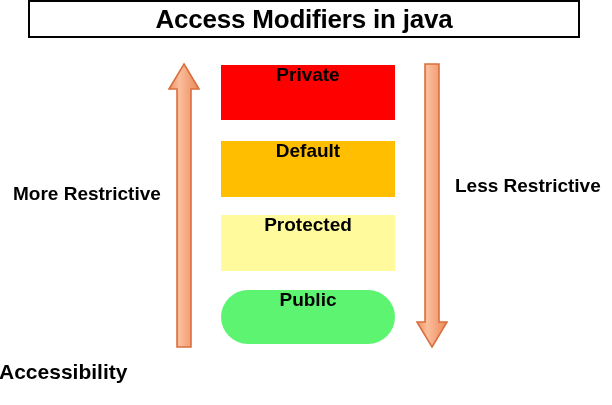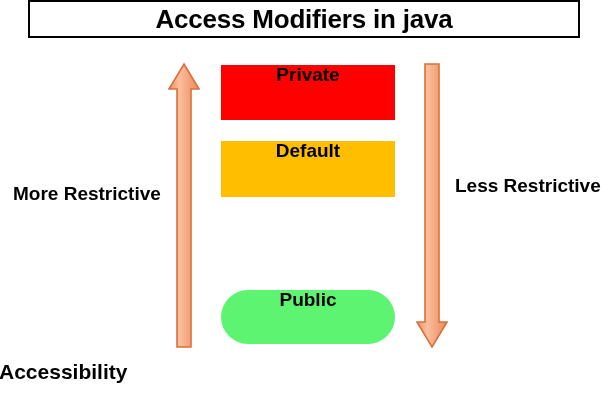--- a/index.html
+++ b/index.html
@@ -138,20 +138,23 @@
   </div>
 
   <div class="bar" id="bar-private" style="background-color: rgb(255, 0, 0);">
     <span class="bar-label">Private</span>
   </div>
 
   <div class="bar" id="bar-default" style="background-color: rgb(255, 191, 0);">
     <span class="bar-label">Default</span>
   </div>
 
+  <div class="bar" id="bar-protected" style="background-color: rgb(255, 251, 157);">
+    <span class="bar-label">Protected</span>
+  </div>
 
   <div class="bar" id="bar-public" style="background-color: rgb(93, 244, 114);">
     <span class="bar-label">Public</span>
   </div>
 
   <div class="side-label" id="label-more">More Restrictive</div>
 
   <div class="side-label" id="label-less">Less Restrictive</div>
 
   <div id="label-accessibility">Accessibility</div>

